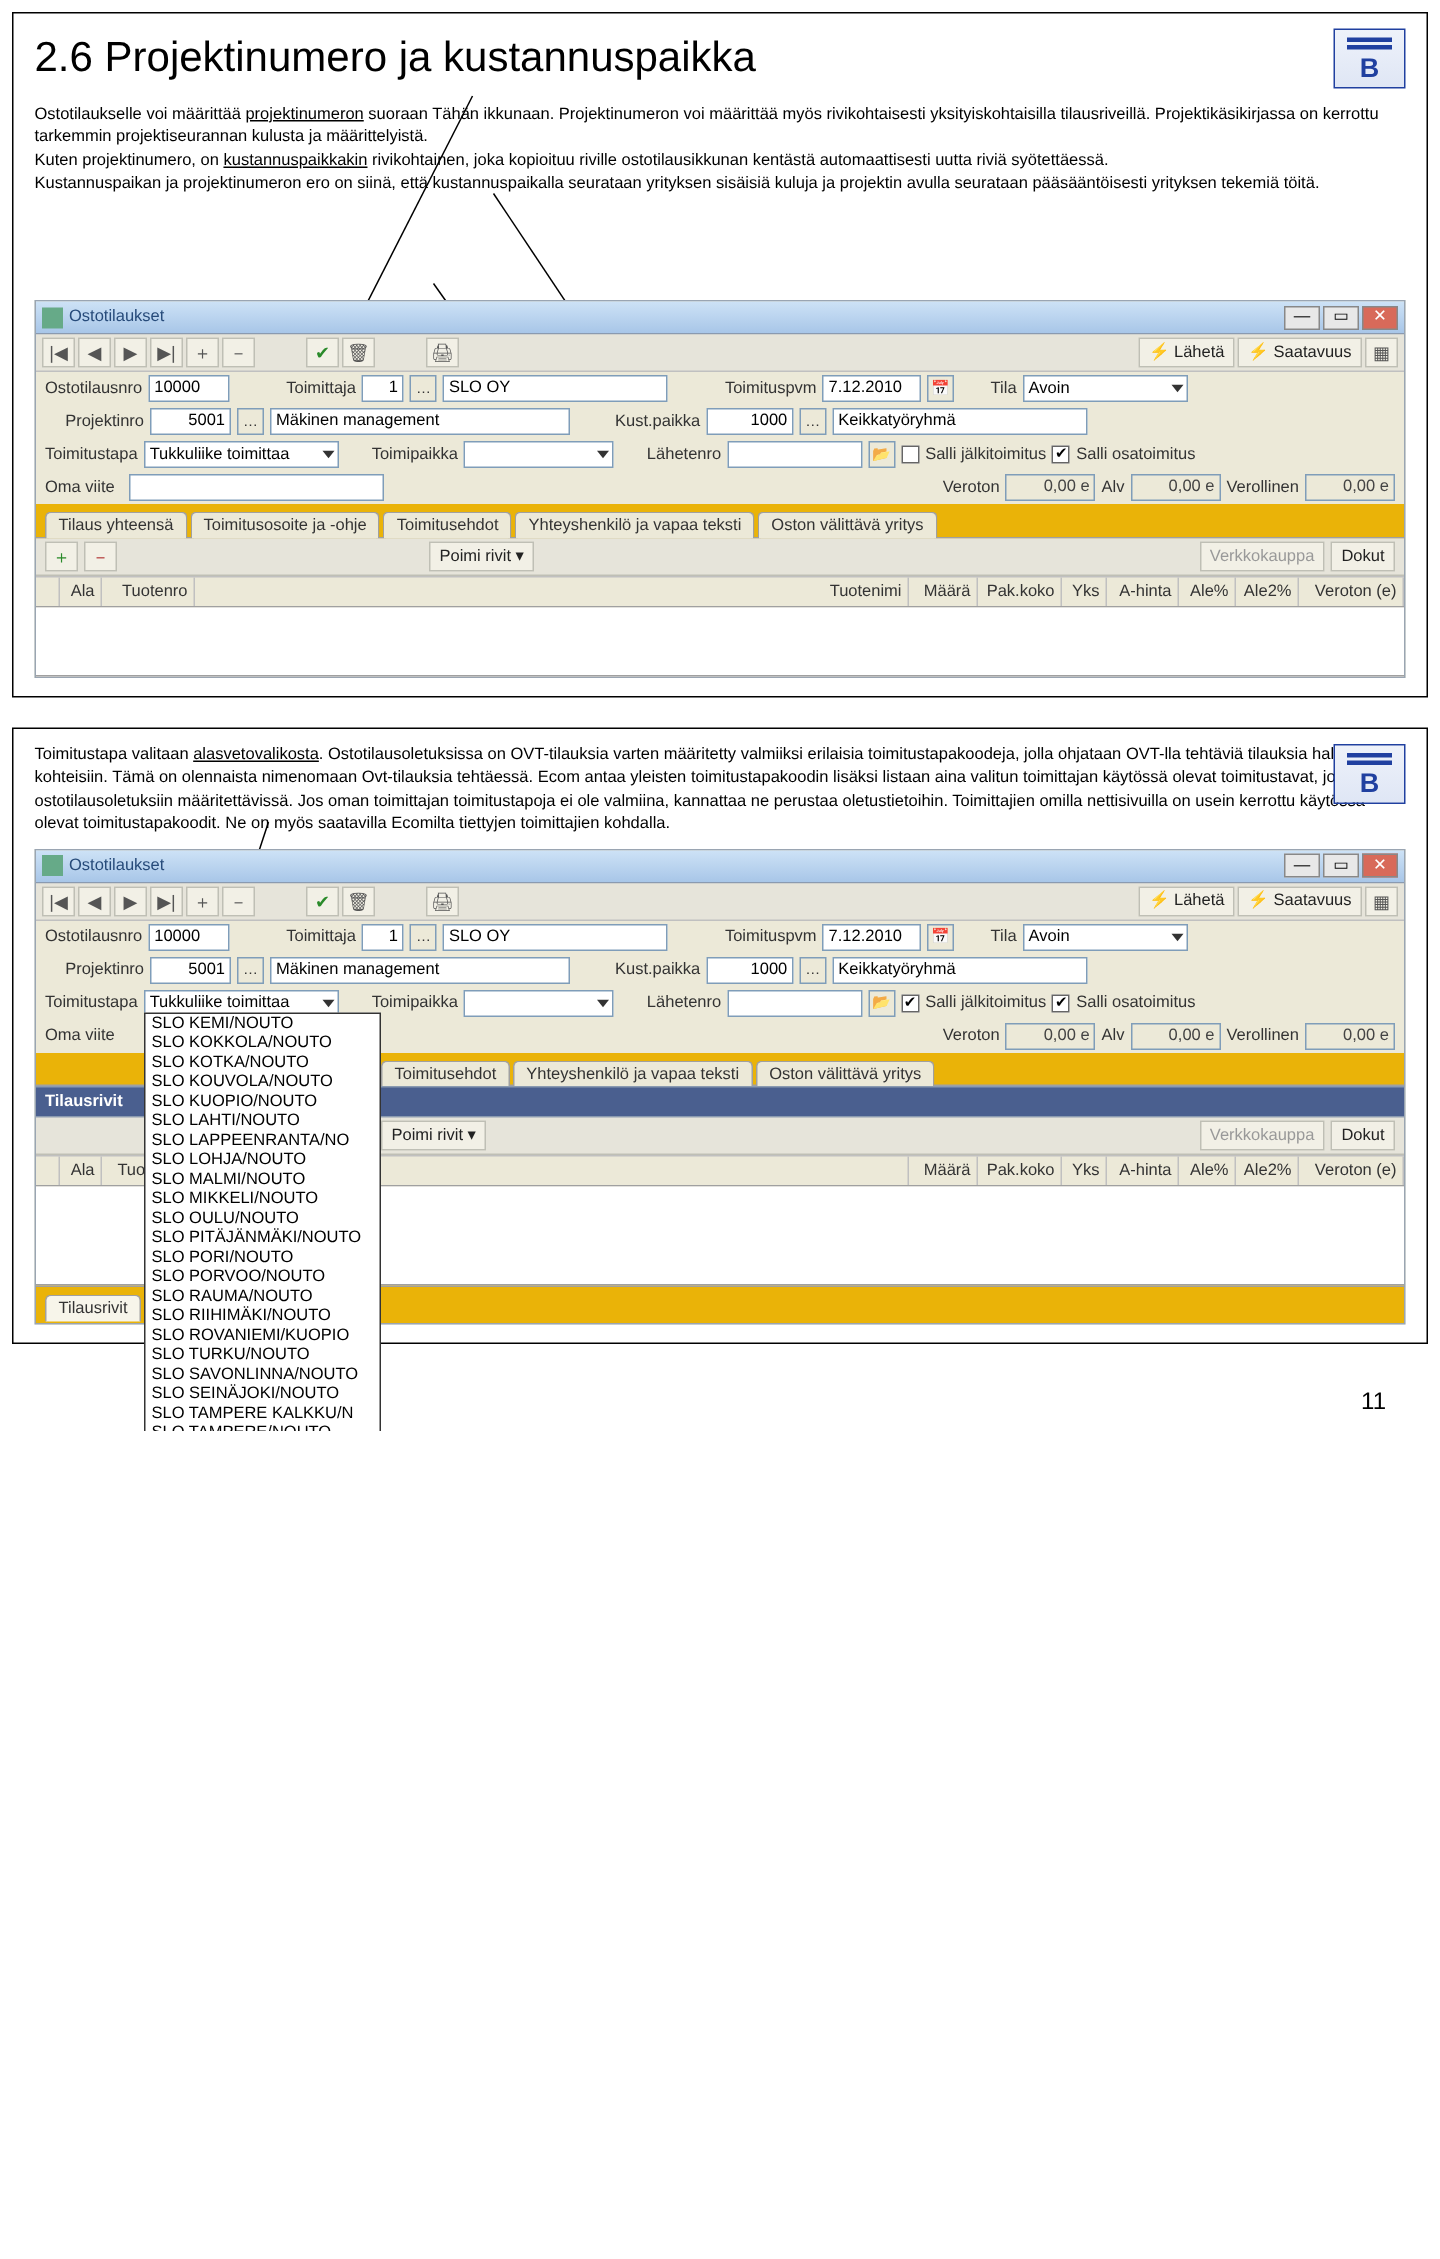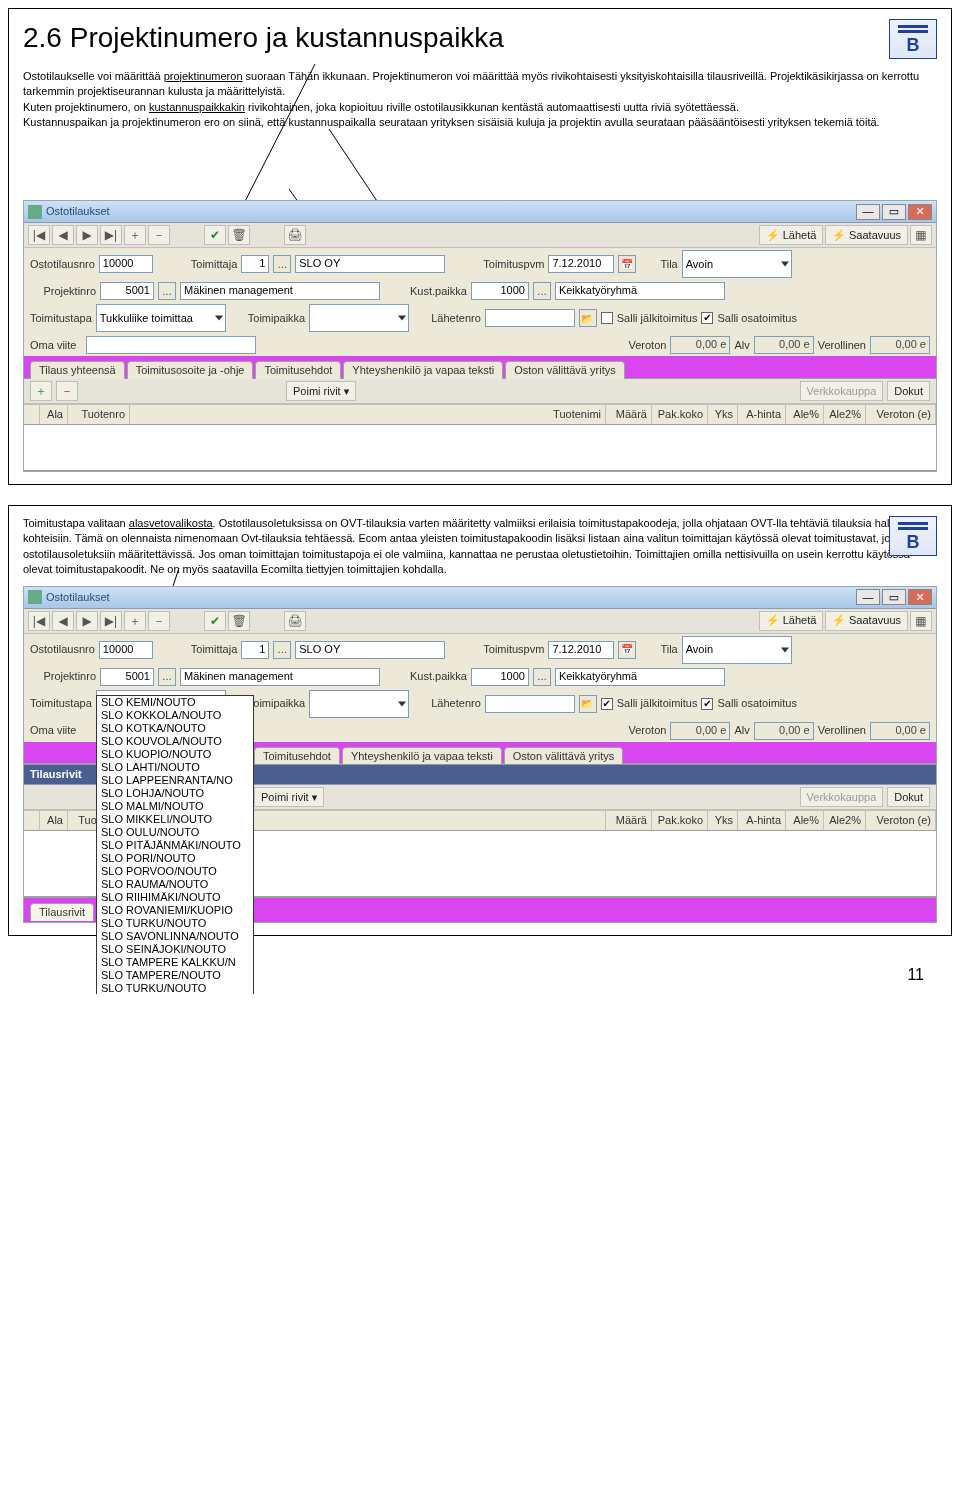--- a/index.html
+++ b/index.html
@@ -117,21 +117,21 @@
     border: 1px solid #7f9db9;
     background: #fff;
     height: 18px;
     padding: 0 3px;
     font-size: 11px;
   }
   .inp.ro { background: #ece9d8; color: #444; }
   .dd {
     border: 1px solid #7f9db9;
     background: #fff;
-    height: 28px;
+    height: 18px;
     display: inline-flex;
     align-items: center;
     padding: 0 14px 0 3px;
     position: relative;
     font-size: 11px;
   }
   .dd::after {
     content: "";
     position: absolute;
     right: 2px; top: 50%;
@@ -143,21 +143,21 @@
   .chk {
     width: 12px; height: 12px;
     border: 1px solid #666; background: #fff;
     display: inline-flex; align-items: center; justify-content: center;
     font-size: 10px; line-height: 1; color: #000;
   }
   .tabstrip {
     display: flex;
     gap: 2px;
     padding: 4px 6px 0 6px;
-    background: #d946ef;
+    background: #eab308;
     border-bottom: 1px solid #a0a0a0;
     flex-wrap: wrap;
   }
   .tab {
     border: 1px solid #a0a0a0;
     border-bottom: none;
     background: #ece9d8;
     padding: 1px 8px;
     font-size: 11px;
     color: #333;

